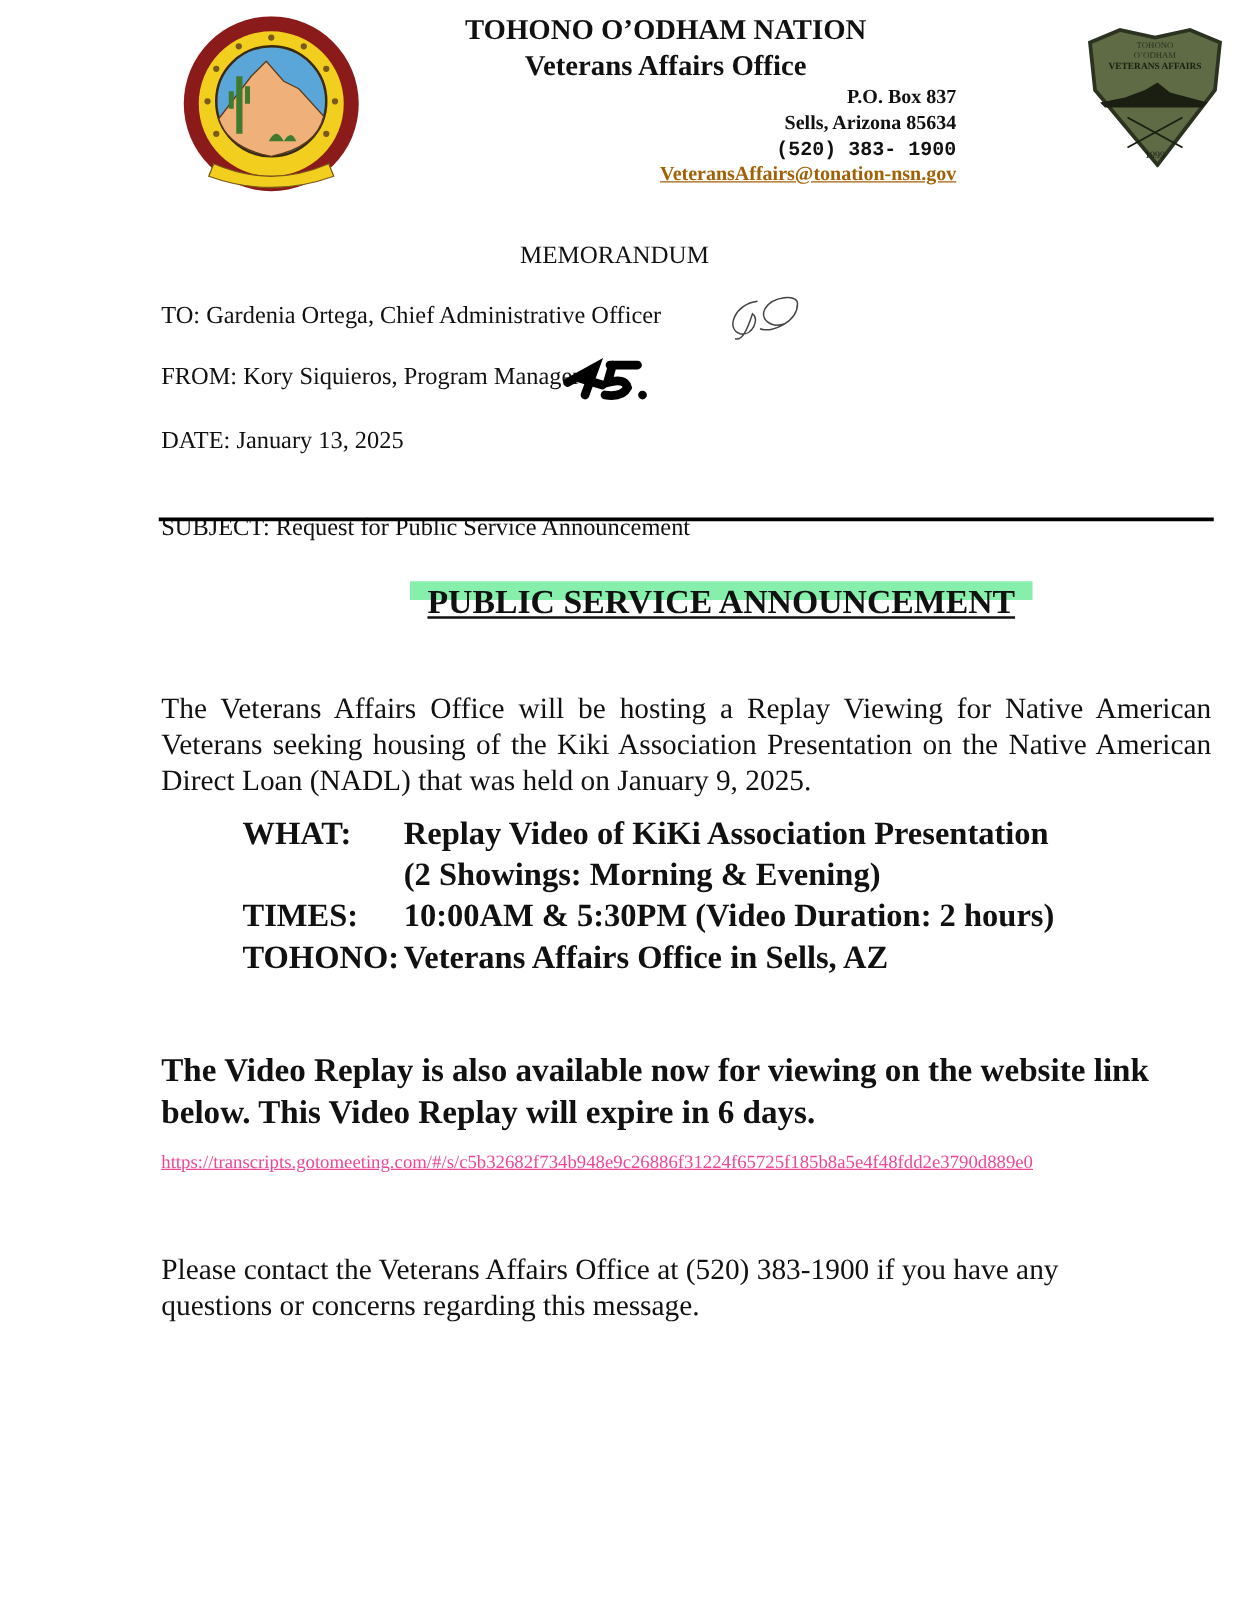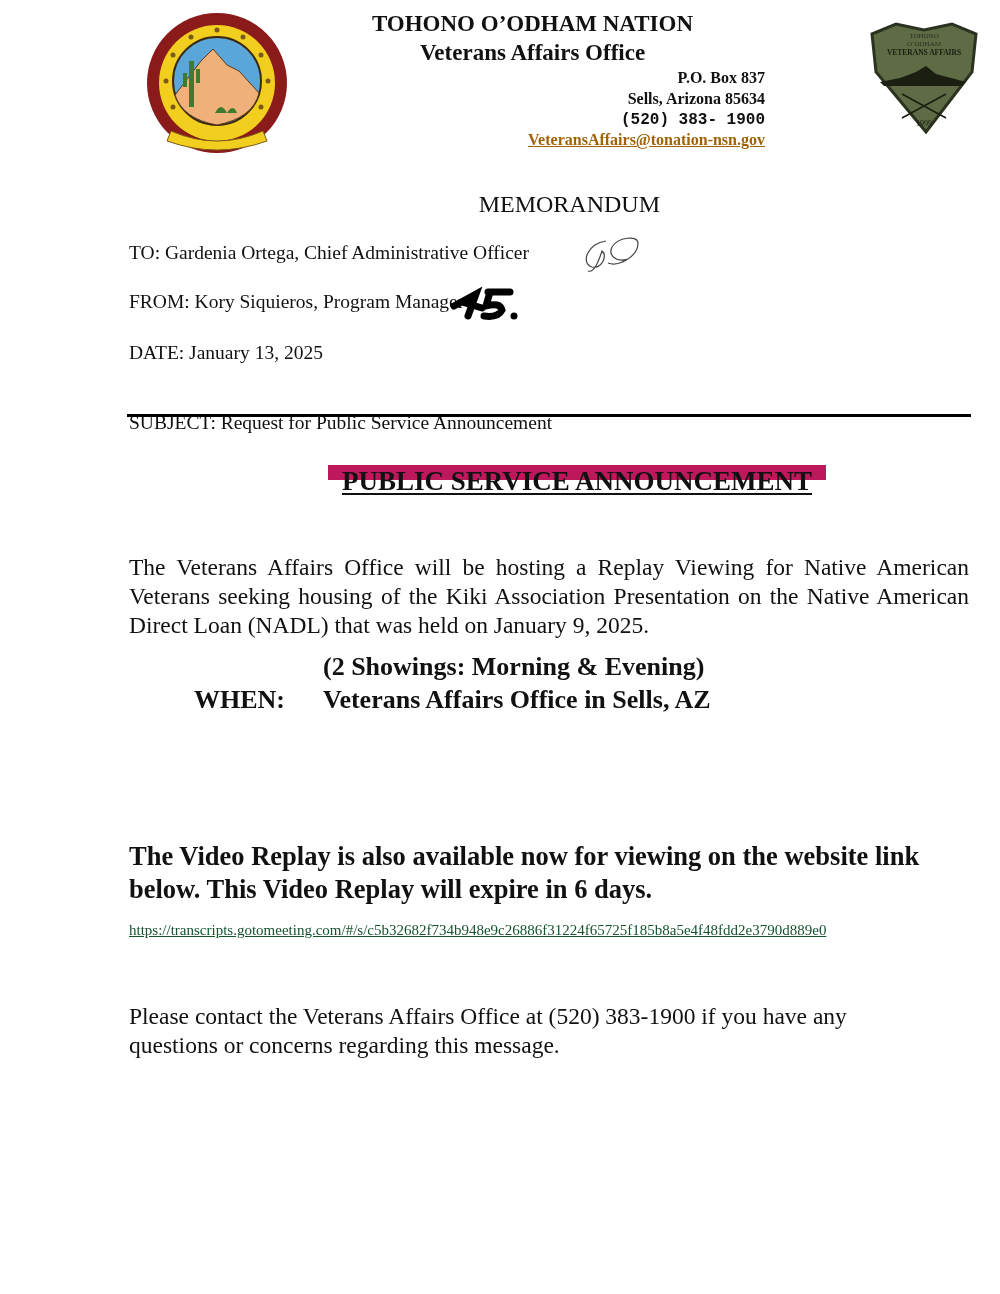--- a/index.html
+++ b/index.html
@@ -15,56 +15,56 @@
   .lh { left: 300px; width: 465px; text-align: center; font-weight: bold; }
   .lh-nation { top: 10px; font-size: 23px; line-height: 28px; }
   .lh-office { top: 39px; font-size: 23px; line-height: 28px; }
   .lh-small { font-size: 16px; line-height: 20px; text-align: right; }
   .lh-box { top: 68px; }
   .lh-city { top: 89px; }
   .lh-phone { top: 110px; font-family: Liberation Mono, monospace; }
   .lh-email { top: 130px; }
   .lh-email a { color: #a16207; text-decoration: underline; }
 
-  .memo-title { left: 440px; width: 220px; top: 192px; text-align: right; font-size: 24px; line-height: 24px; }
+  .memo-title { left: 416px; width: 220px; top: 192px; text-align: left; font-size: 20px; line-height: 24px; }
 
   .field { left: 129px; font-size: 19.5px; line-height: 24px; white-space: nowrap; }
   .f-to { top: 241px; }
   .f-from { top: 290px; }
   .f-date { top: 341px; }
   .f-subject { top: 390px; margin-top: 21px; }
   .rule { left: 127px; top: 414px; width: 844px; height: 3px; background: #000; }
 
   .sig-to { left: 578px; top: 233px; width: 66px; height: 42px; }
   .sig-from { left: 448px; top: 286px; width: 72px; height: 36px; }
 
   .psa-title {
     left: 328px; top: 465px; width: 498px; height: 15px;
-    background: #be185d; text-align: center;
+    background: #86efac; text-align: center;
     font-weight: bold; font-size: 27px; line-height: 32px;
     text-decoration: underline; text-decoration-thickness: 2px; text-underline-offset: 3px;
   }
 
   .intro {
     left: 129px; top: 530px; width: 840px;
     font-size: 23.5px; line-height: 29px; text-align: justify; margin-top: 23px;
   }
 
   .details { left: 194px; top: 650px; }
   .drow { display: flex; font-weight: bold; font-size: 26px; line-height: 33px; }
   .dlabel { width: 129px; flex: none; }
   .dval { white-space: nowrap; }
 
   .avail {
     left: 129px; top: 840px; width: 850px;
     font-weight: bold; font-size: 26.5px; line-height: 33px;
   }
   .link {
     left: 129px; top: 921px; font-size: 15px; line-height: 18px; white-space: nowrap;
-    color: #14532d; text-decoration: underline;
+    color: #ec4899; text-decoration: underline;
   }
   .contact {
     left: 129px; top: 1002px; width: 800px;
     font-size: 23.5px; line-height: 29px;
   }
 </style>
 </head>
 <body>
 
 <div class="abs seal-left">
@@ -129,24 +129,32 @@
 </div>
 <div class="abs field f-date">DATE: January 13, 2025</div>
 <div class="abs field f-subject">SUBJECT: Request for Public Service Announcement</div>
 <div class="abs rule"></div>
 
 <div class="abs psa-title">PUBLIC SERVICE ANNOUNCEMENT</div>
 <div class="abs intro">The Veterans Affairs Office will be hosting a Replay Viewing for Native American Veterans seeking housing of the Kiki Association Presentation on the Native American Direct Loan (NADL) that was held on January 9, 2025.</div>
 
 <div class="abs details">
   <div class="drow">
+    <span class="dlabel">WHAT:</span>
+    <span class="dval">Replay Video of KiKi Association Presentation</span>
+  </div>
+  <div class="drow">
     <span class="dlabel"></span>
     <span class="dval">(2 Showings: Morning &amp; Evening)</span>
   </div>
   <div class="drow">
-    <span class="dlabel">WHEN:</span>
+    <span class="dlabel">TIMES:</span>
+    <span class="dval">10:00AM &amp; 5:30PM (Video Duration: 2 hours)</span>
+  </div>
+  <div class="drow">
+    <span class="dlabel">TOHONO:</span>
     <span class="dval">Veterans Affairs Office in Sells, AZ</span>
   </div>
 </div>
 
 <div class="abs avail">The Video Replay is also available now for viewing on the website link below. This Video Replay will expire in 6 days.</div>
 <a class="abs link">https://transcripts.gotomeeting.com/#/s/c5b32682f734b948e9c26886f31224f65725f185b8a5e4f48fdd2e3790d889e0</a>
 <div class="abs contact">Please contact the Veterans Affairs Office at (520) 383-1900 if you have any questions or concerns regarding this message.</div>
 
 </body></html>

